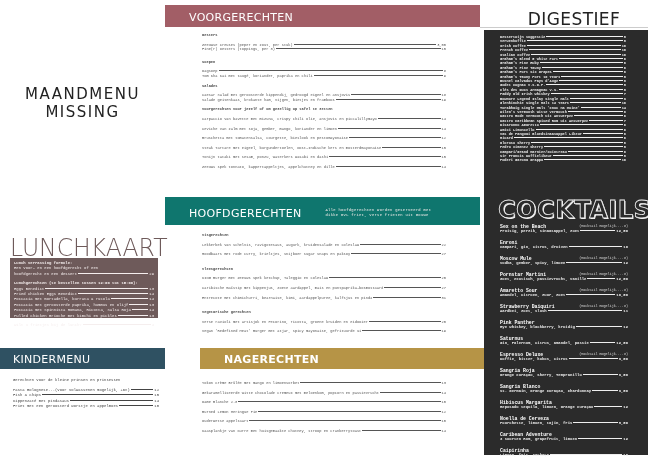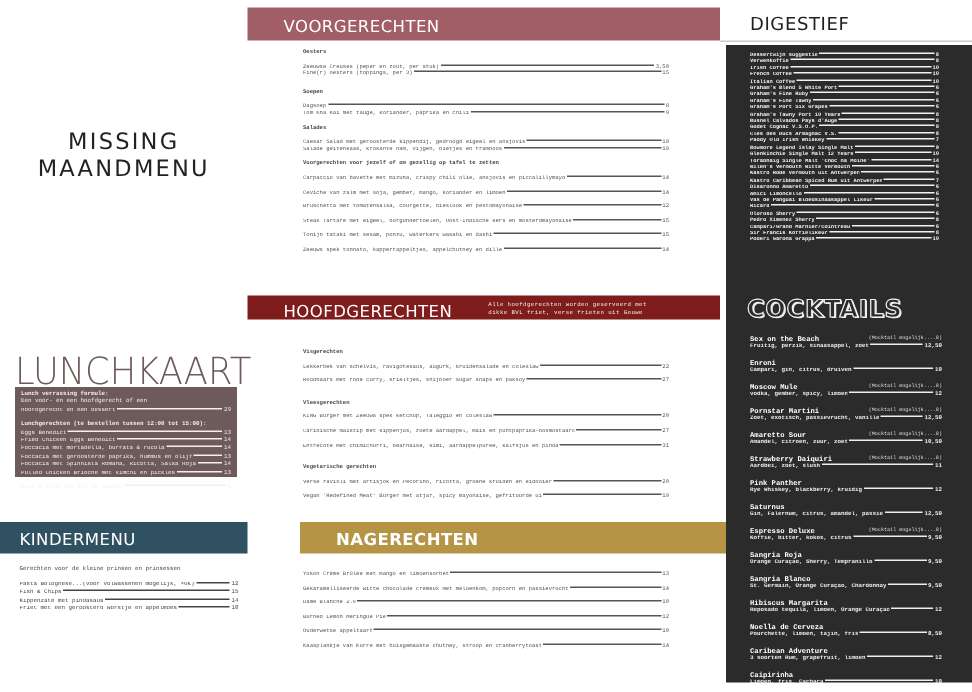--- a/index.html
+++ b/index.html
@@ -40,72 +40,72 @@
     position: absolute; left: 13px; top: 378px; width: 146px;
     font-size: 3.9px; line-height: 5.6px; color: #444;
   }
 
   
   .bar {
     position: absolute; left: 165px; width: 315px; color: #fff;
     font-family: "DejaVu Sans", sans-serif; font-size: 11px; letter-spacing: 0.3px;
   }
   .voor-bar { top: 5px; height: 22px; background: #a25e66; padding: 6px 0 16px 24px; }
-  .hoofd-bar { top: 197px; height: 16px; background: #7f1d1d; padding: 4px 16px 0 24px; display: flex; align-items: center; }
+  .hoofd-bar { top: 197px; height: 28px; background: #0f766e; padding: 4px 16px 0 24px; display: flex; align-items: center; }
   .hoofd-bar .sub { font-family: "Liberation Mono", monospace; font-size: 3.8px; line-height: 4.6px; margin-left: 24px; color: #f8efec; }
   .hoofd-bar .title { font-size: 11px; }
   .nager-bar { top: 348px; height: 21px; background: #b69446; padding: 5px 0 0 24px; font-weight: bold; margin-left: 35px; }
 
   .mid-content {
     position: absolute; left: 202px; width: 244px;
     font-size: 3.7px; color: #555;
   }
   .mid-content .cat { font-weight: bold; color: #444; }
   .voor-content { top: 33px; line-height: 4.6px; }
   .hoofd-content { top: 233px; line-height: 4.6px; }
   .nager-content { top: 381px; line-height: 4.6px; }
   .sp2 { height: 5px; }
   .sp3 { height: 8px; }
 
   
   .dig-header {
     position: absolute; left: 480px; top: 0; width: 168px; height: 28px;
     background: #fff; border-bottom: 1px solid #ccc;
-    font-family: "DejaVu Sans", sans-serif; font-size: 12px; letter-spacing: 0.4px;
-    color: #222; padding: 9px 0 0 20px;
+    font-family: "DejaVu Sans", sans-serif; font-size: 17px; letter-spacing: 0.4px;
+    color: #222; padding: 9px 0 0 20px; text-align: center;
   }
   .dark {
     position: absolute; left: 484px; top: 30px; width: 164px; height: 425px;
     background: #2b2b2b;
   }
   .dig-content {
     position: absolute; left: 500px; top: 35px; width: 126px;
     font-size: 3.6px; line-height: 4.4px; color: #f2f2f2; font-weight: bold;
   }
   .cocktails-title {
     position: absolute; left: 498px; top: 196px; width: 135px;
     font-family: "DejaVu Sans", sans-serif; font-weight: bold;
-    font-size: 16px; letter-spacing: 0.5px; color: #2b2b2b;
+    font-size: 24px; letter-spacing: 0.5px; color: #2b2b2b;
     -webkit-text-stroke: 0.8px #f0f0f0; text-shadow: 1px 1px 0 #f0f0f0;
   }
   .cock-content {
     position: absolute; left: 500px; top: 224px; width: 128px;
     font-size: 3.9px; line-height: 4.5px; color: #eee;
   }
   .cock-item { margin-bottom: 6.3px; }
   .cock-name { font-size: 4.8px; line-height: 5.2px; font-weight: bold; color: #fff; display: flex; justify-content: space-between; white-space: nowrap; }
   .cock-name .mock { font-size: 3.4px; font-weight: normal; color: #ddd; }
   .cock-desc { font-weight: bold; }
 </style>
 </head>
 <body>
 
 <div class="maandmenu">
+  <div>MAANDMENU</div>
   <div>MISSING</div>
-  <div>MAANDMENU</div>
 </div>
 
 <div class="lunch-title">LUNCHKAART</div>
 <div class="lunch-box">
   <div class="b">Lunch verrassing formule:</div>
   <div>Een voor- en een hoofdgerecht of een</div>
   <div class="row">
     <span class="name">hoofdgerecht en een dessert</span>
       <span class="dots"></span>
       <span class="price">29</span>

